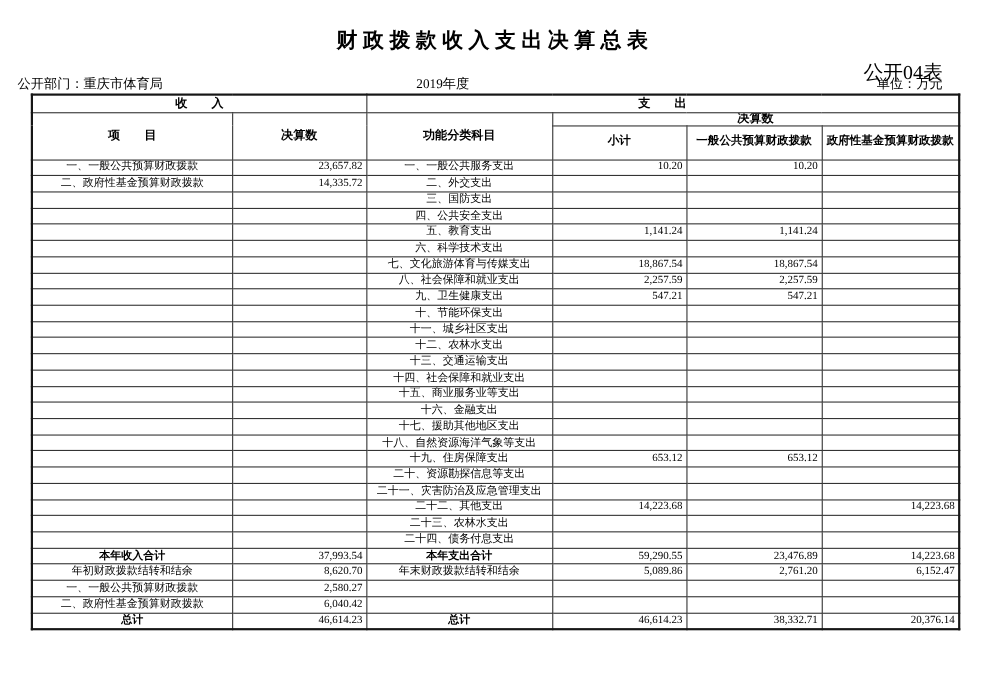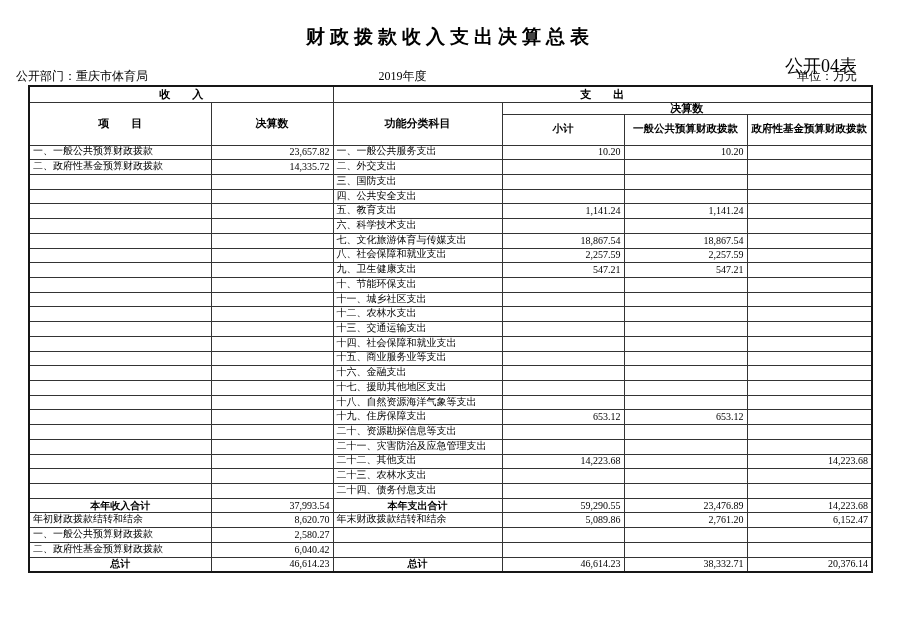--- a/index.html
+++ b/index.html
@@ -60,21 +60,21 @@
     font-size: 11px;
     text-align: center;
     padding: 0 1px;
   }
   .budget th.subhead { font-size: 10.5px; }
   .budget tbody td {
     font-size: 10px;
     padding: 0 3px;
     height: 14px;
   }
-  .budget td.label { text-align: left; font-family: Liberation Mono, monospace; }
+  .budget td.label { text-align: center; }
   .budget td.num { text-align: right; }
   .budget td.em { text-align: center; font-weight: bold; }
 </style>
 </head>
 <body>
 
 <div class="title">财政拨款收入支出决算总表</div>
 
 <div class="table-code">公开04表</div>
 

